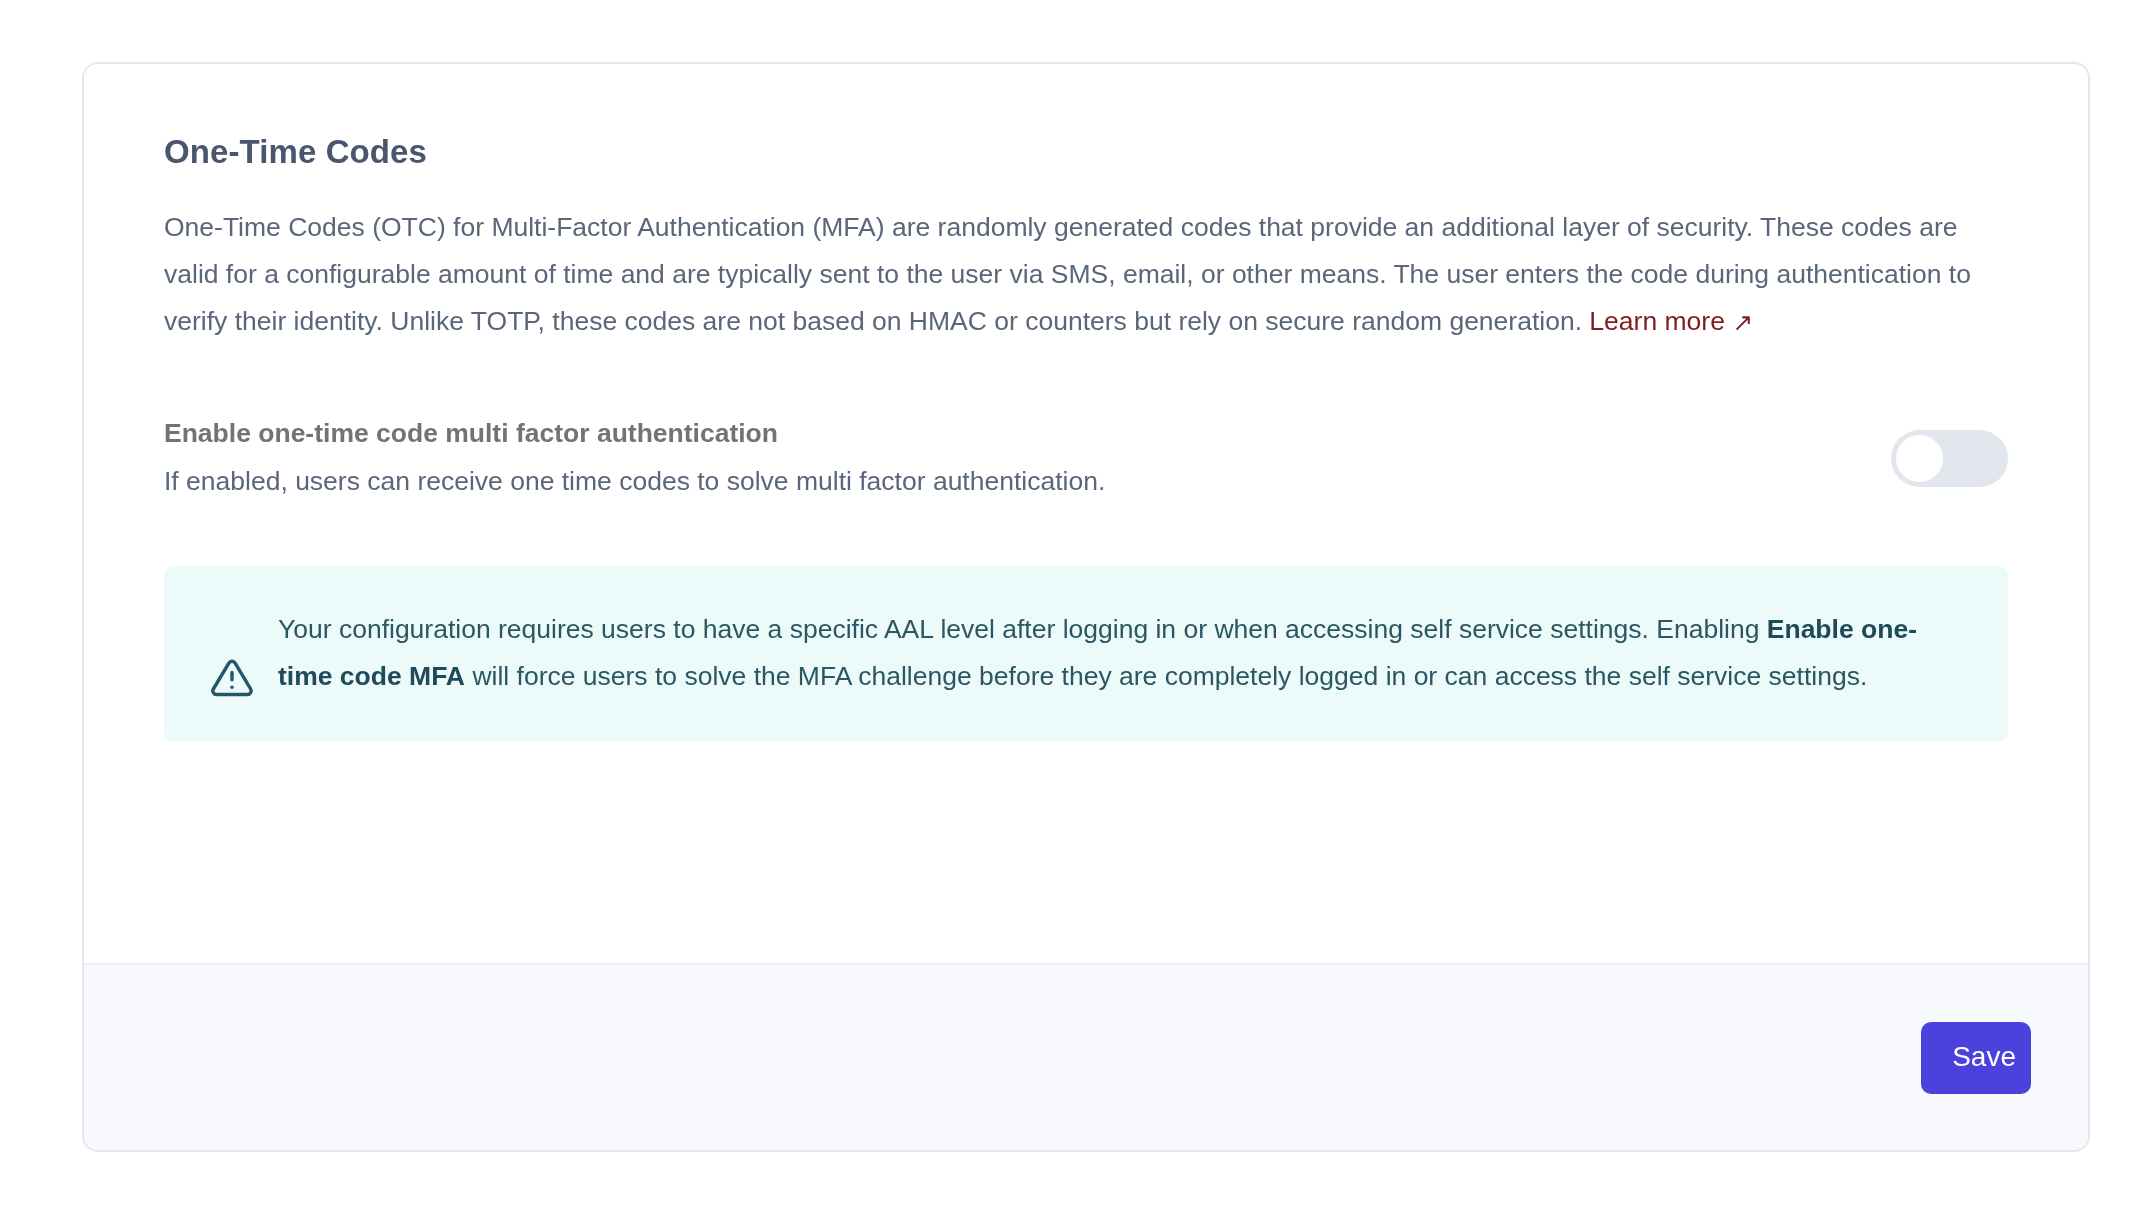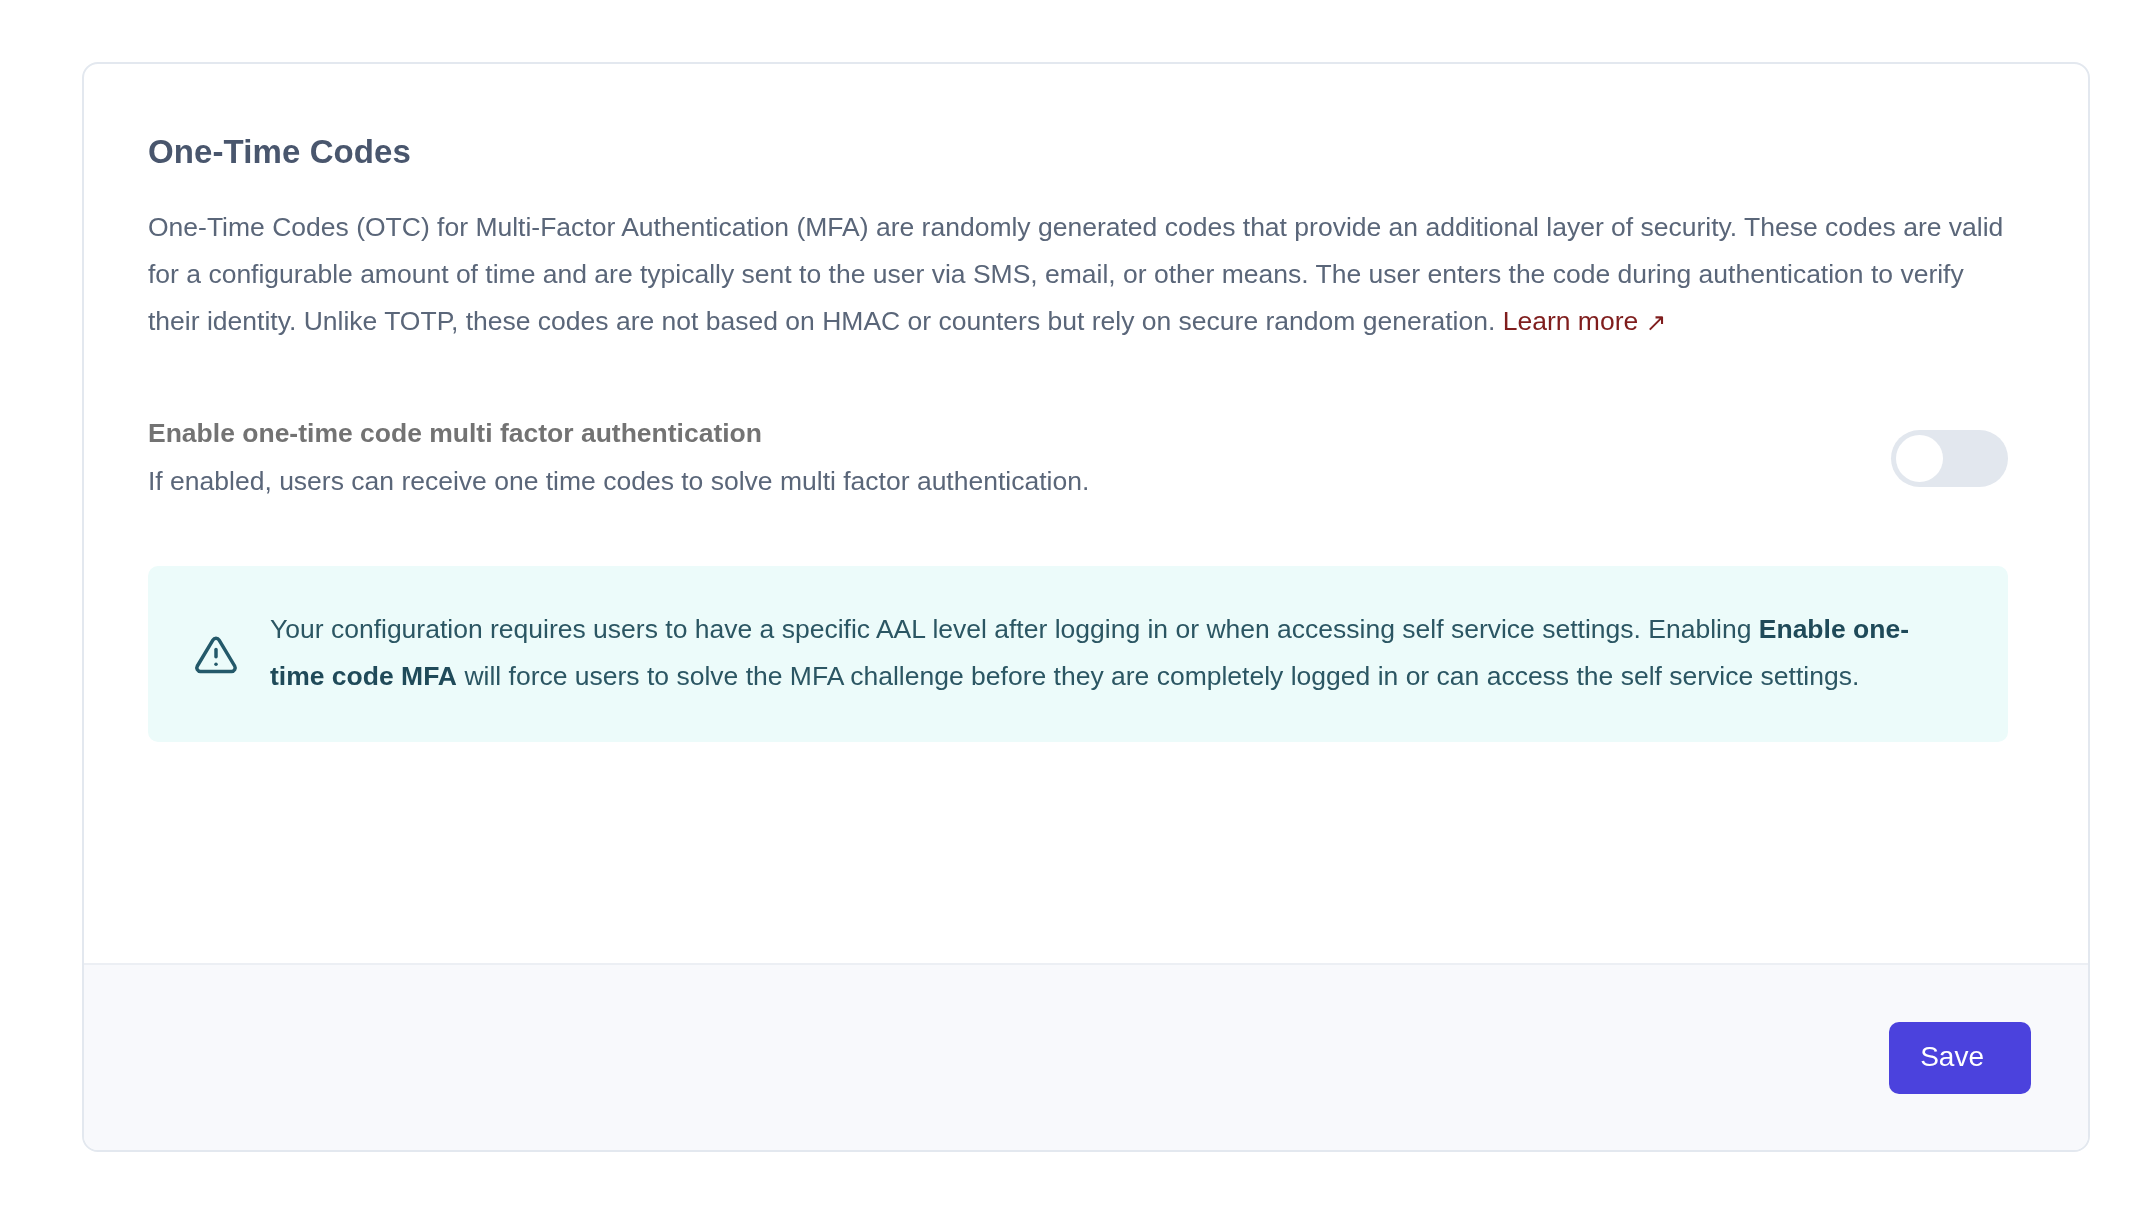--- a/index.html
+++ b/index.html
@@ -32,21 +32,21 @@
     border: 2px solid #e3e8ef;
     border-radius: 16px;
     box-sizing: border-box;
     overflow: hidden;
     display: flex;
     flex-direction: column;
   }
 
   .card-body {
     flex: 1 1 auto;
-    padding: 68px 80px 0 64px;
+    padding: 68px 80px 0 80px;
     box-sizing: border-box;
   }
 
   
   .section-title {
     margin: 0;
     font-size: 33px;
     font-weight: bold;
     line-height: 1.2;
     color: #49566d;
@@ -116,22 +116,22 @@
     background: #ffffff;
   }
 
   
   .alert {
     margin-top: 68px;
     background: #ecfbfa;
     border-radius: 10px;
     padding: 40px 46px 42px 46px;
     display: flex;
-    align-items: center;
-    gap: 32px;
+    align-items: flex-end;
+    gap: 24px;
     box-sizing: border-box;
   }
   .alert-icon {
     flex: 0 0 auto;
     width: 44px;
     height: 44px;
     margin-top: 4px;
   }
   .alert-icon svg {
     display: block;
@@ -162,21 +162,21 @@
     box-sizing: border-box;
   }
   .save-button {
     background: #4b42dd;
     color: #ffffff;
     border: none;
     border-radius: 10px;
     font-family: "Liberation Sans", sans-serif;
     font-size: 28px;
     line-height: 1;
-    padding: 21px 47px 23px 31px;
+    padding: 21px 15px 23px 31px;
     cursor: pointer;
   }
 </style>
 </head>
 <body>
 
 <div class="page">
 
   <div class="card">
 

